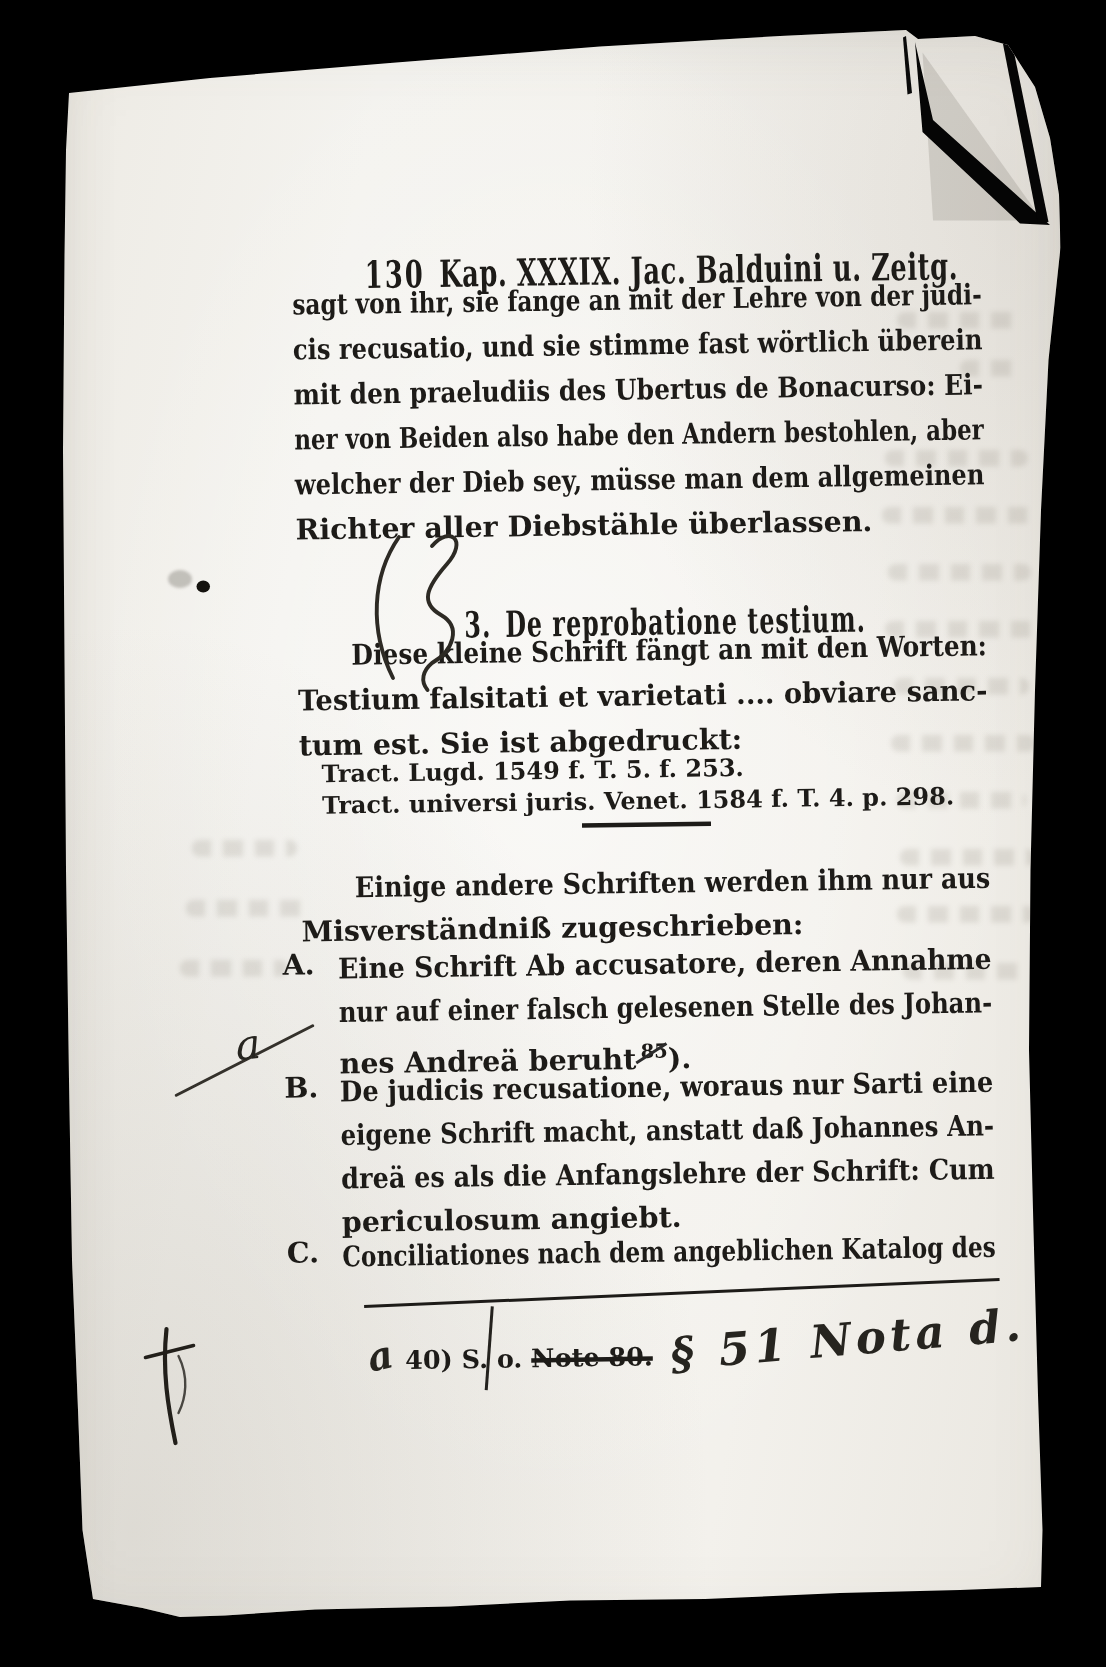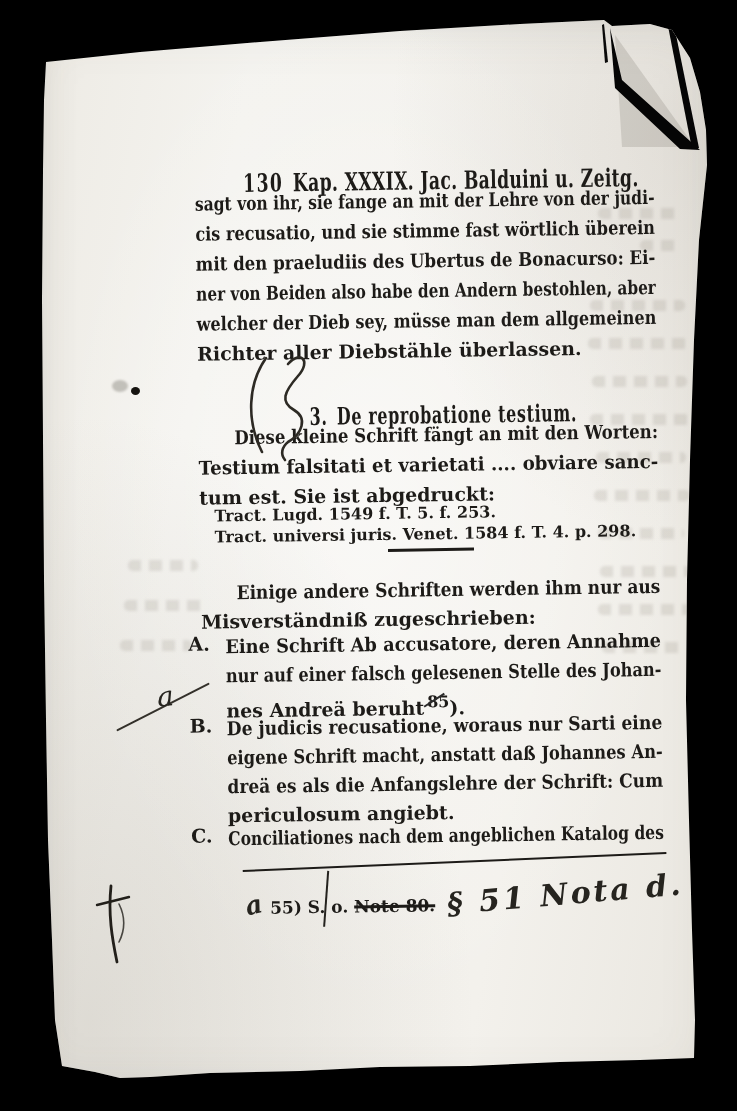--- a/index.html
+++ b/index.html
@@ -45,21 +45,21 @@
   .pgnum{letter-spacing:2px;margin-right:14px;}
   .heading{font-size:24px;font-weight:700;letter-spacing:1px;}
   .heading .num{margin-right:14px;}
   .cites{font-size:16px;font-weight:700;}
   .cites .ln{height:21px;line-height:21px;}
   .item{font-size:19px;font-weight:700;}
   .item .ln{height:29px;line-height:29px;}
   .item-label{position:absolute;left:0;top:0;}
   .item-lines{margin-left:37px;}
   .rule{position:absolute;background:#1d1b18;}
-  sup.fnref{position:relative;font-size:16px;font-weight:700;margin-left:3px;}
+  sup.fnref{position:relative;font-size:13px;font-weight:700;margin-left:3px;}
   sup.fnref::after{content:"";position:absolute;left:-5px;top:7px;width:24px;height:2px;background:#2b2b2b;transform:rotate(-32deg);}
   
   .footnote{position:absolute;left:240px;top:884px;height:44px;font-size:17px;font-weight:700;white-space:nowrap;}
   .struck{text-decoration:line-through;text-decoration-thickness:2.5px;}
   .hand{font-style:italic;color:#26241f;}
   .hand-a-fn{display:inline-block;font-size:26px;transform:rotate(-12deg);margin-right:8px;}
   .hand-add{display:inline-block;font-size:30px;letter-spacing:3px;margin-left:12px;transform:rotate(-4deg) translateY(-5px);}
   .fn-stroke{position:absolute;left:80px;top:-14px;width:2px;height:56px;background:#24221e;transform:rotate(5deg);}
   
   .margin-a{position:absolute;left:105px;top:662px;width:115px;height:85px;}
@@ -162,21 +162,21 @@
     <div class="blk item" style="left:187px;top:822px;">
       <span class="item-label">C.</span>
       <div class="item-lines">
         <div class="ln"><span class="fit" style="transform: scaleX(0.81876);">Conciliationes nach dem angeblichen Katalog des</span></div>
       </div>
     </div>
 
     <div class="rule" style="left:238px;top:868px;width:424px;height:2px;transform:rotate(-1.6deg);transform-origin:left center;"></div>
 
     <div class="footnote">
-      <span class="hand hand-a-fn">a</span><span>55)</span>&nbsp;<span>S. o.</span>&nbsp;<span class="struck">Note 80.</span><span class="hand hand-add">§ 51 Nota d.</span>
+      <span class="hand hand-a-fn">a</span><span>40)</span>&nbsp;<span>S. o.</span>&nbsp;<span class="struck">Note 80.</span><span class="hand hand-add">§ 51 Nota d.</span>
       <span class="fn-stroke"></span>
     </div>
   </div>
 
   <svg style="position:absolute;left:236px;top:348px;width:82px;height:118px;" viewBox="0 0 82 118">
     <path d="M30 10 C 12 36, 10 72, 26 104" stroke="#2d2a24" stroke-width="2.6" fill="none" stroke-linecap="round"></path>
     <path d="M52 16 C 64 2, 76 12, 62 28 C 48 44, 44 54, 58 62 C 72 70, 66 86, 52 94 C 46 99, 44 106, 49 112" stroke="#2d2a24" stroke-width="2.6" fill="none" stroke-linecap="round"></path>
   </svg>
 
   <div class="ink-smudge"></div>

